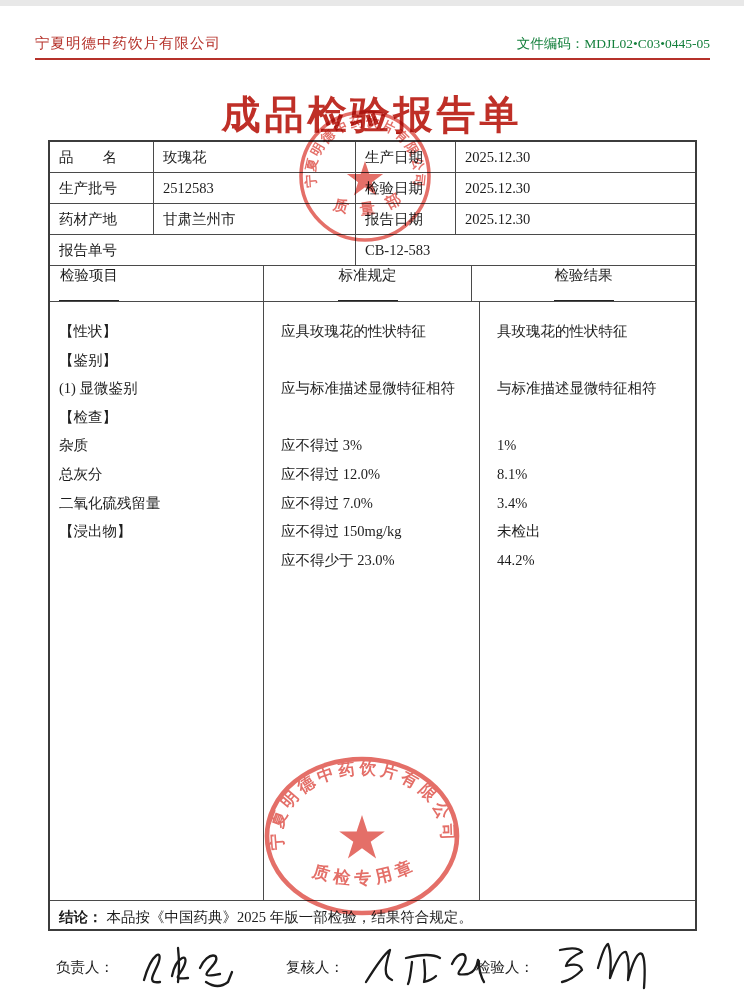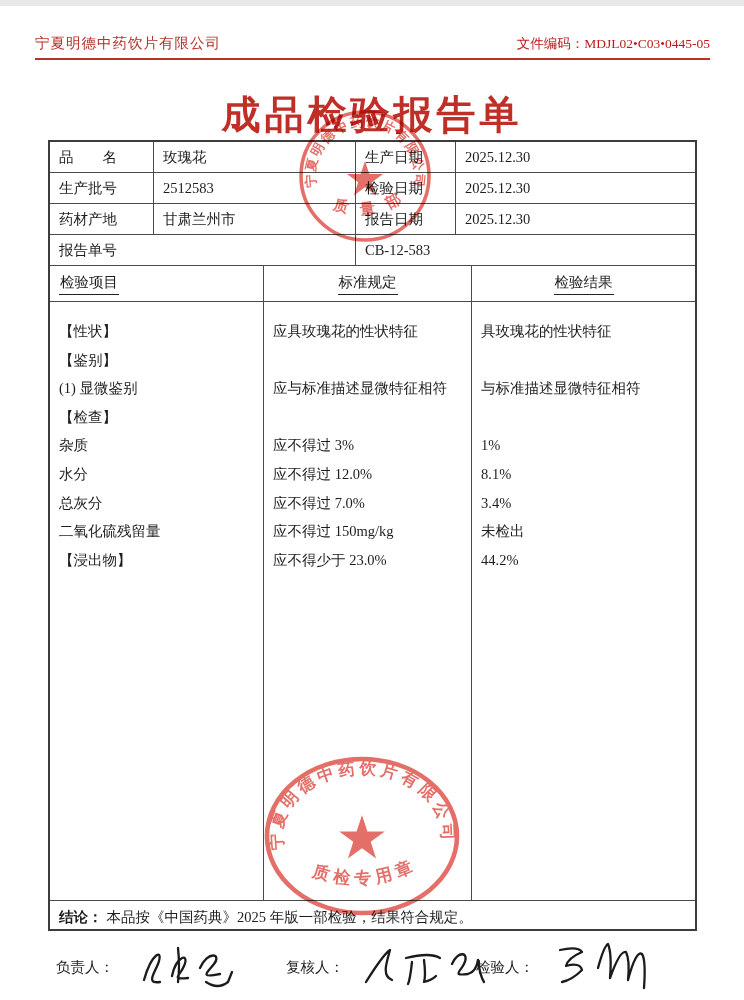--- a/index.html
+++ b/index.html
@@ -3,41 +3,41 @@
 <meta charset="utf-8">
 <style>
   html,body{margin:0;padding:0;background:#e8e8e8;}
   .page{
     position:relative;width:744px;height:1000px;background:#ffffff;
     margin:6px auto;overflow:hidden;
     font-family:"Liberation Serif","DejaVu Serif",serif;color:#1d1d1d;
   }
   
   .lh-company{position:absolute;left:35px;top:28px;font-size:14.5px;color:#b5312a;letter-spacing:1px;}
-  .lh-code{position:absolute;right:34px;top:29px;font-size:13.5px;color:#b91c1c;}
+  .lh-code{position:absolute;right:34px;top:29px;font-size:13.5px;color:#15803d;}
   .lh-rule{position:absolute;left:35px;right:34px;top:52px;height:2px;background:#b5312a;}
   .doc-title{position:absolute;left:0;right:0;top:82px;text-align:center;
     font-size:39px;font-weight:bold;color:#bf2f27;letter-spacing:4px;}
   
   .tbl{position:absolute;left:48px;top:134px;width:649px;height:791px;
     border:2px solid #3c3c3c;box-sizing:border-box;font-size:14.5px;}
   .irow{display:flex;height:31px;border-bottom:1.2px solid #4a4a4a;box-sizing:border-box;}
   .cell{display:flex;align-items:center;padding-left:9px;box-sizing:border-box;
     border-right:1.2px solid #4a4a4a;white-space:nowrap;overflow:hidden;}
   .cell:last-child{border-right:none;}
   .w-l1{width:104px;} .w-v1{width:202px;} .w-l2{width:100px;} .w-v2{flex:1;}
   .w-rl{width:306px;} .w-rv{flex:1;}
   .hrow{display:flex;height:36px;border-bottom:1.2px solid #4a4a4a;box-sizing:border-box;}
-  .hcell{display:flex;align-items:center;box-sizing:border-box;border-right:1.2px solid #4a4a4a;}
+  .hcell{display:flex;box-sizing:border-box;border-right:1.2px solid #4a4a4a;}
   .hcell:last-child{border-right:none;}
   .hc1{width:214px;padding-left:9px;}
   .hc2{width:208px;justify-content:center;}
   .hc3{flex:1;justify-content:center;}
   .hcell span{border-bottom:1.1px solid #222;padding:0 1px 2px 1px;}
-  .bodysec{display:flex;height:598px;box-sizing:border-box;}
+  .bodysec{display:flex;height:598px;box-sizing:border-box;gap:8px;}
   .bcol{box-sizing:border-box;border-right:1.2px solid #4a4a4a;padding-top:15px;overflow:hidden;}
   .bcol:last-child{border-right:none;}
   .bc1{width:214px;padding-left:9px;}
   .bc2{width:208px;padding-left:9px;}
   .bc3{flex:1;padding-left:9px;}
   .bline{height:28.6px;line-height:28.6px;white-space:nowrap;}
   .crow{display:flex;align-items:center;height:33px;border-top:1.2px solid #4a4a4a;
     box-sizing:border-box;padding-left:9px;white-space:nowrap;}
   .crow .clabel{font-weight:bold;margin-right:4px;}
   
@@ -100,21 +100,20 @@
         </div>
     </div>
 
     <div class="bodysec">
       <div class="bcol bc1">
         <div class="bline">【性状】</div>
         <div class="bline">【鉴别】</div>
         <div class="bline">(1) 显微鉴别</div>
         <div class="bline">【检查】</div>
         <div class="bline">杂质</div>
-        <div class="bline">水分</div>
         <div class="bline">总灰分</div>
         <div class="bline">二氧化硫残留量</div>
         <div class="bline">【浸出物】</div>
       </div>
       <div class="bcol bc2">
         <div class="bline">应具玫瑰花的性状特征</div>
         <div class="bline"></div>
         <div class="bline">应与标准描述显微特征相符</div>
         <div class="bline"></div>
         <div class="bline">应不得过 3%</div>

